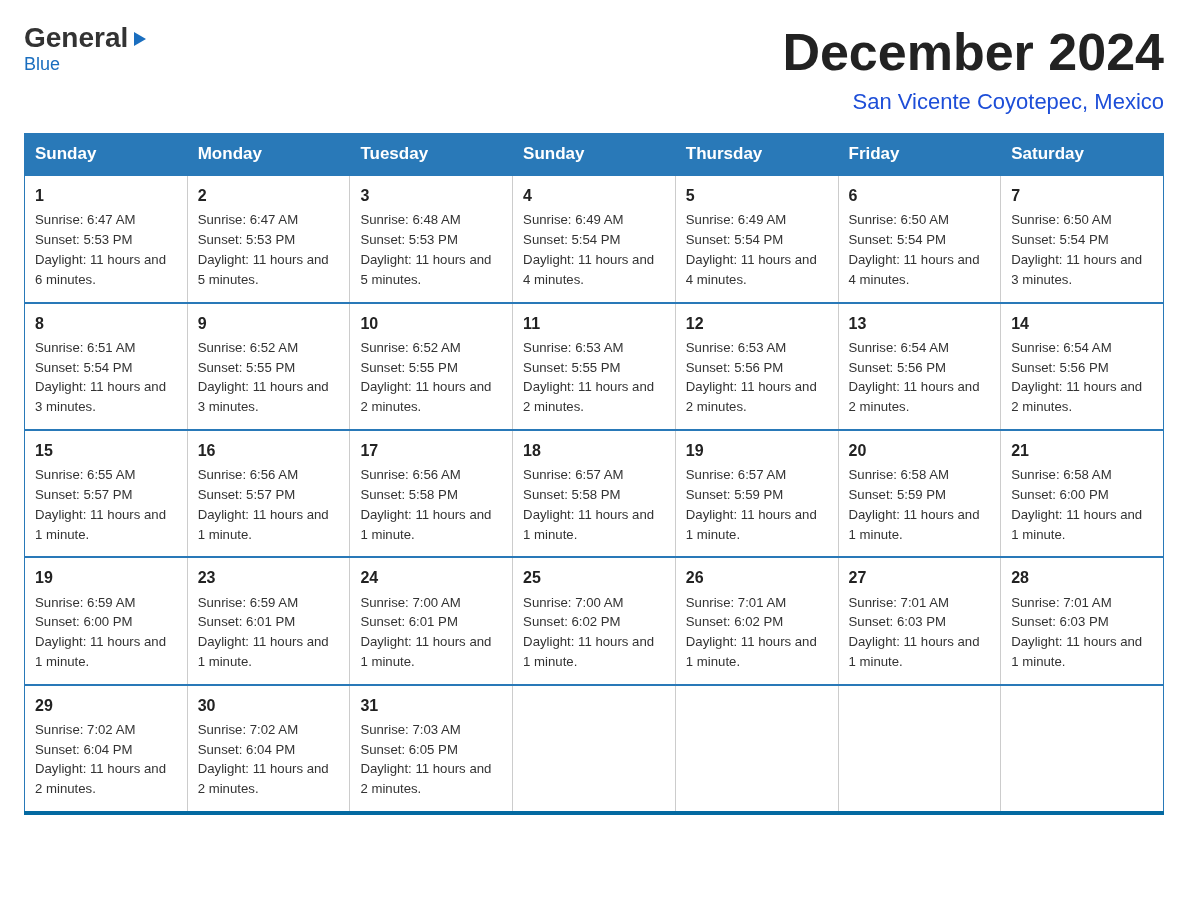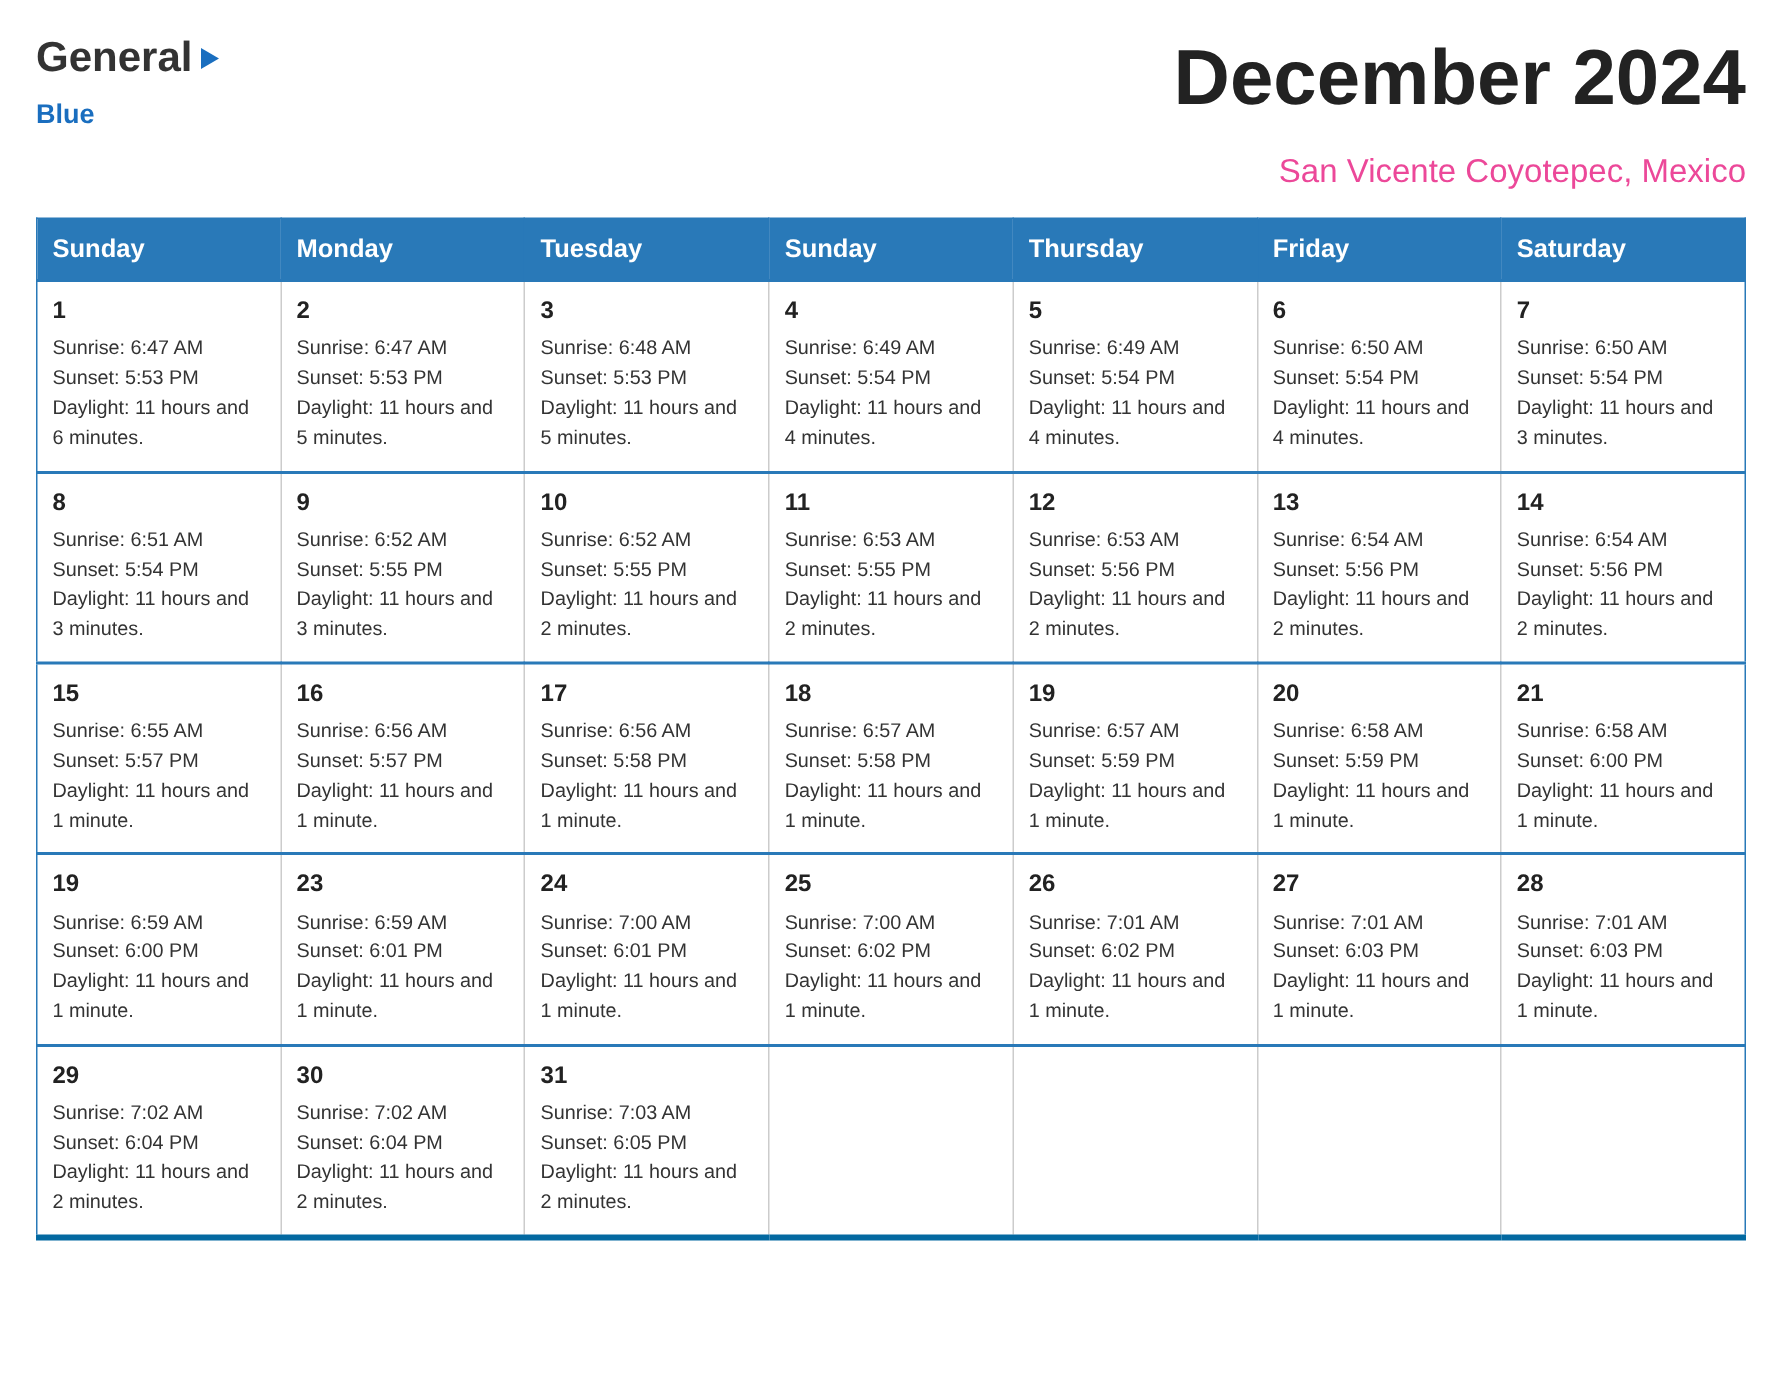--- a/index.html
+++ b/index.html
@@ -13,47 +13,46 @@
     .header {
       display: flex;
       justify-content: space-between;
       align-items: flex-start;
       margin-bottom: 18px;
     }
     .logo {
       display: flex;
       flex-direction: column;
       align-items: flex-start;
-      gap: 12px;
     }
     .logo-text {
       font-size: 28px;
       font-weight: bold;
       color: #333;
       line-height: 1;
     }
     .logo-subtitle {
       font-size: 18px;
       color: #1a6ebf;
-      font-weight: bold;
+      font-weight: normal;
       margin-top: 2px;
     }
     .title-section {
       text-align: right;
     }
     .month-title {
       font-size: 52px;
       font-weight: bold;
       color: #222;
       line-height: 1.1;
     }
     .location-title {
       font-size: 22px;
-      color: #ec4899;
-      margin-top: 20px;
+      color: #1d4ed8;
+      margin-top: 8px;
     }
     table {
       width: 100%;
       border-collapse: collapse;
       table-layout: fixed;
     }
     thead tr {
       background-color: #2979b8;
     }
     thead th {

